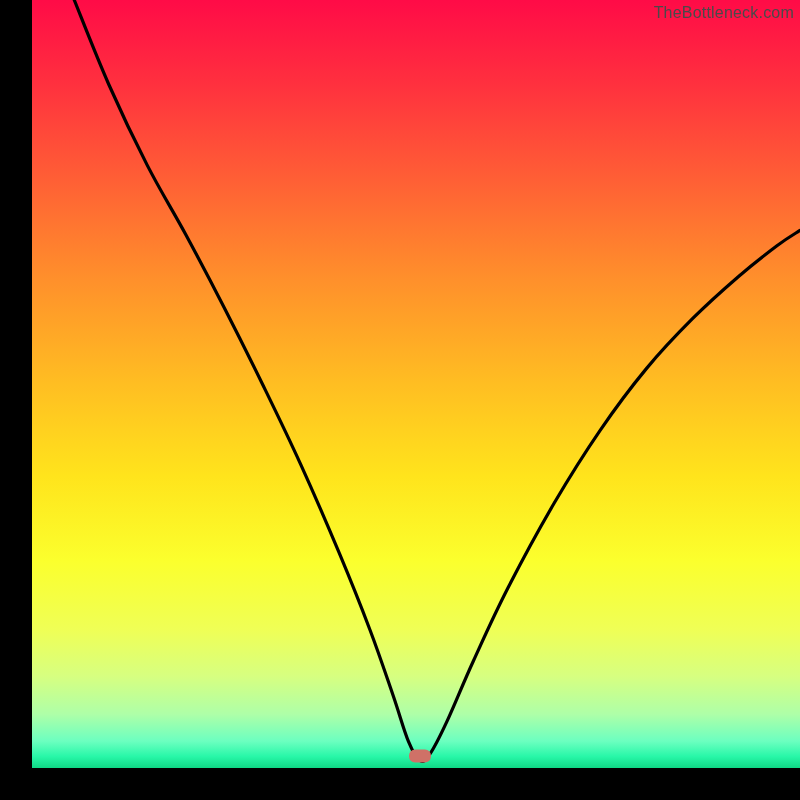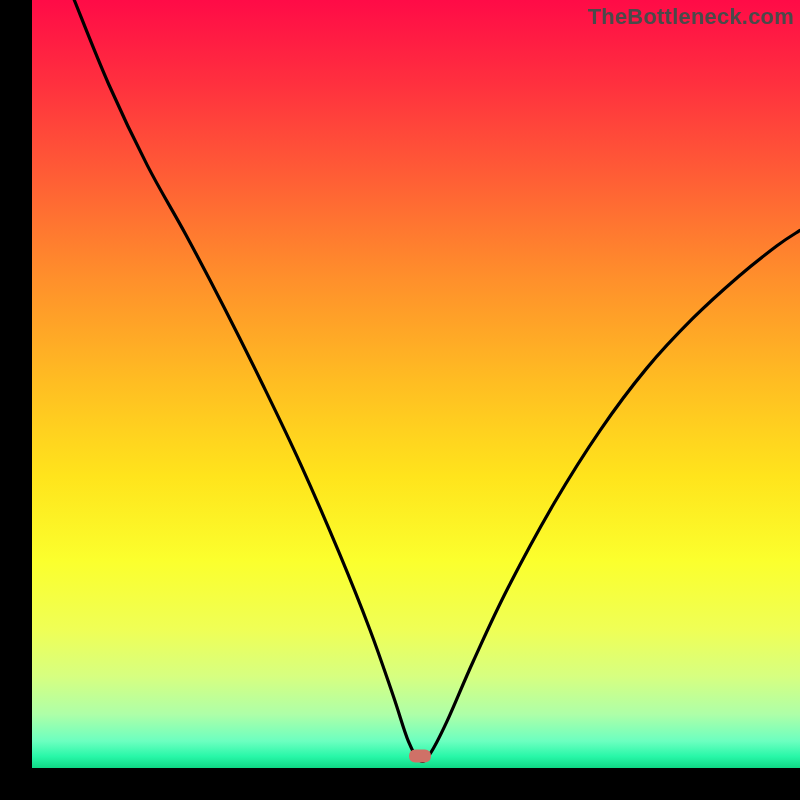--- a/index.html
+++ b/index.html
@@ -36,22 +36,22 @@
     left: 0;
     top: 0;
     width: 100%;
     height: 100%;
   }
   .watermark {
     position: absolute;
     top: 4px;
     right: 6px;
     color: #4a4a4a;
-    font-size: 22px;
-    font-weight: 700;
+    font-size: 16px;
+    font-weight: 400;
     letter-spacing: 0.2px;
     user-select: none;
   }
   .marker {
     position: absolute;
     width: 22px;
     height: 13px;
     border-radius: 6px;
     transform: translate(-50%, -50%);
   }

